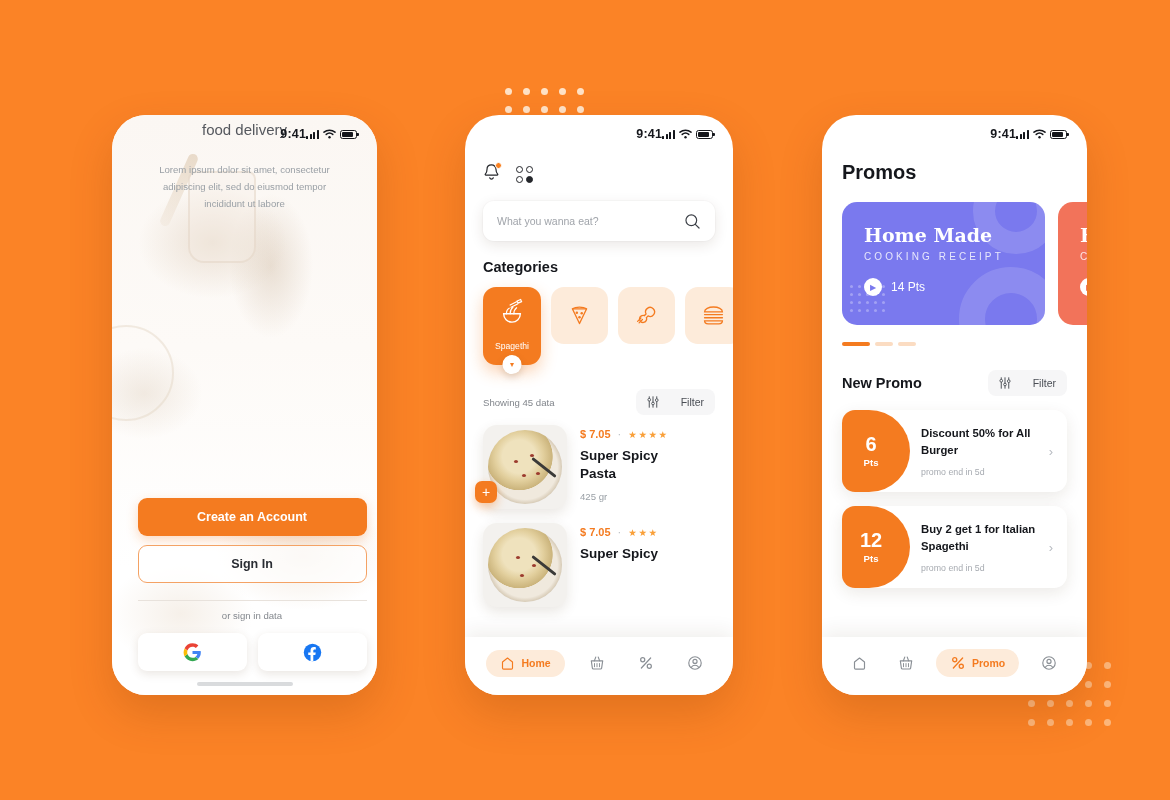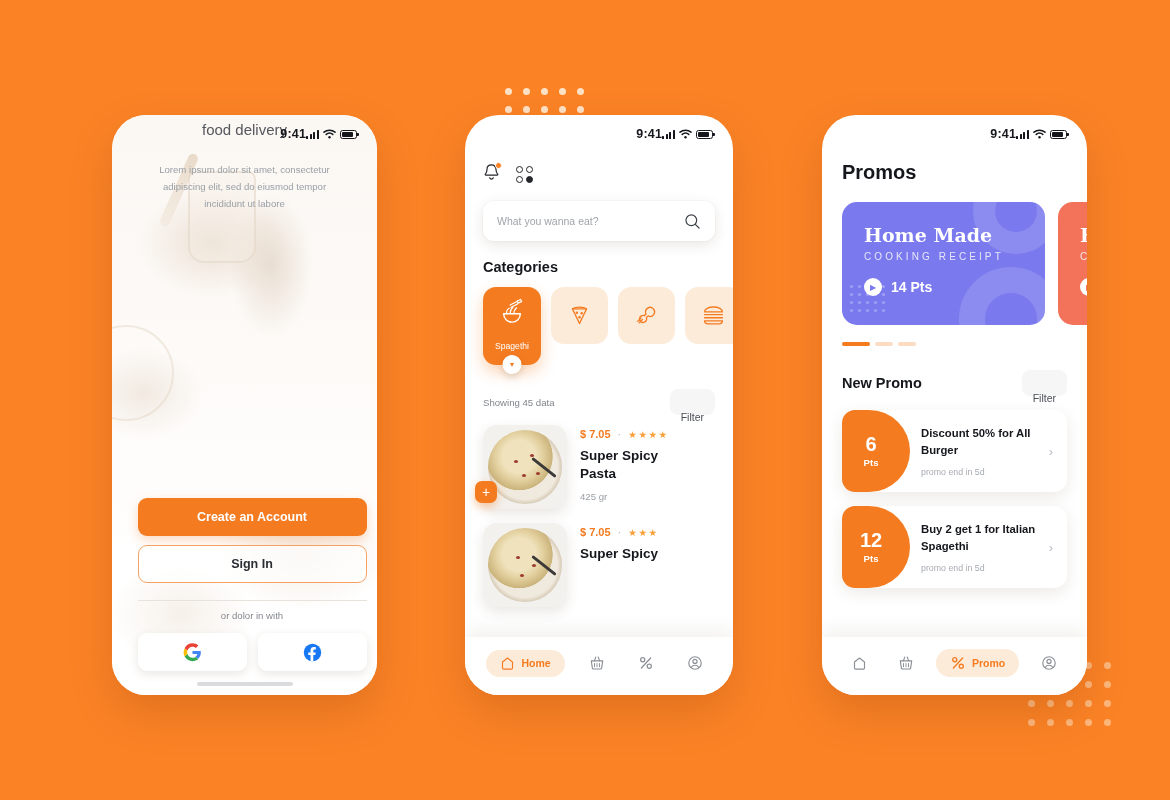--- a/index.html
+++ b/index.html
@@ -197,21 +197,21 @@
     box-shadow: 0 3px 7px rgba(120,70,20,.22); font-size: 8px; color: #F47B20;
   }
 
   .showing-row {
     margin-top: 24px; display: flex; align-items: center; justify-content: space-between;
   }
   .showing-text { font-size: 9.6px; color: #81858b; }
   .filter-btn {
     display: flex; align-items: center; gap: 22px; height: 26px; padding: 0 11px;
     background: #f6f6f7; border: none; border-radius: 8px; cursor: pointer;
-    font-size: 10.5px; color: #4a4e55; font-family: "Liberation Sans", sans-serif; flex-direction: column;
+    font-size: 10.5px; color: #4a4e55; font-family: "Liberation Sans", sans-serif;
   }
 
   .food-list { margin-top: 10px; }
   .food-item { display: flex; gap: 13px; margin-bottom: 14px; position: relative; }
   .food-thumb {
     width: 84px; height: 84px; border-radius: 14px; flex: 0 0 auto;
     position: relative; background: #f3f1ee;
     box-shadow: 0 5px 13px rgba(80,55,25,.12);
   }
   .bowl {
@@ -294,21 +294,21 @@
   .pc-pts-row {
     display: flex; align-items: center; gap: 9px; margin-top: 16px;
     position: relative; z-index: 2;
   }
   .pc-play {
     width: 18px; height: 18px; border-radius: 50%; background: #fff;
     display: flex; align-items: center; justify-content: center;
     font-size: 8px; color: #7A79EE;
   }
   .promo-card.coral .pc-play { color: #F2735A; }
-  .pc-pts { font-size: 14px; font-weight: bold; color: #fff; }
+  .pc-pts { font-size: 12px; font-weight: normal; color: #fff; }
 
   .carousel-dots { display: flex; gap: 5px; margin: 17px 0 0 20px; align-items: center; }
   .carousel-dots i { height: 4px; border-radius: 3px; display: block; }
   .carousel-dots i.on { width: 28px; background: #F47B20; }
   .carousel-dots i.off { width: 18px; background: #FBDCC2; }
 
   .p3-subhead {
     display: flex; align-items: center; justify-content: space-between;
     margin: 24px 20px 0;
   }
@@ -399,21 +399,21 @@
   </div>
 
   <div class="p1-content">
     <div class="brand-tag">food delivery</div>
     <div class="brand-desc">Lorem ipsum dolor sit amet, consectetur adipiscing elit, sed do eiusmod tempor incididunt ut labore</div>
 
     <div class="p1-actions">
       <button class="btn-primary">Create an Account</button>
       <button class="btn-outline">Sign In</button>
       <div class="divider-row"></div>
-      <div class="or-text">or dolor in with</div>
+      <div class="or-text">or sign in data</div>
       <div class="social-row">
         <button class="social-btn">
           <svg width="19" height="19" viewBox="0 0 48 48">
             <path fill="#4285F4" d="M45 24c0-1.6-.1-2.7-.4-4H24v7.5h12c-.3 2-1.6 5-4.6 7l7 5.4C42.6 36.3 45 30.7 45 24z"></path>
             <path fill="#34A853" d="M24 46c6 0 11-2 14.7-5.4l-7-5.4c-1.9 1.3-4.4 2.2-7.7 2.2-5.9 0-10.9-3.9-12.7-9.3l-7.3 5.6C7.7 41 15.2 46 24 46z"></path>
             <path fill="#FBBC05" d="M11.3 28.1a13.3 13.3 0 0 1 0-8.4l-7.3-5.7a22 22 0 0 0 0 19.8z"></path>
             <path fill="#EA4335" d="M24 9.5c3.3 0 6.2 1.2 8.5 3.3l6.3-6.3C35 2.9 30 .8 24 .8 15.2.8 7.7 5.8 4 13.3l7.3 5.7C13.1 13.5 18.1 9.5 24 9.5z"></path>
           </svg>
         </button>
         <button class="social-btn">

